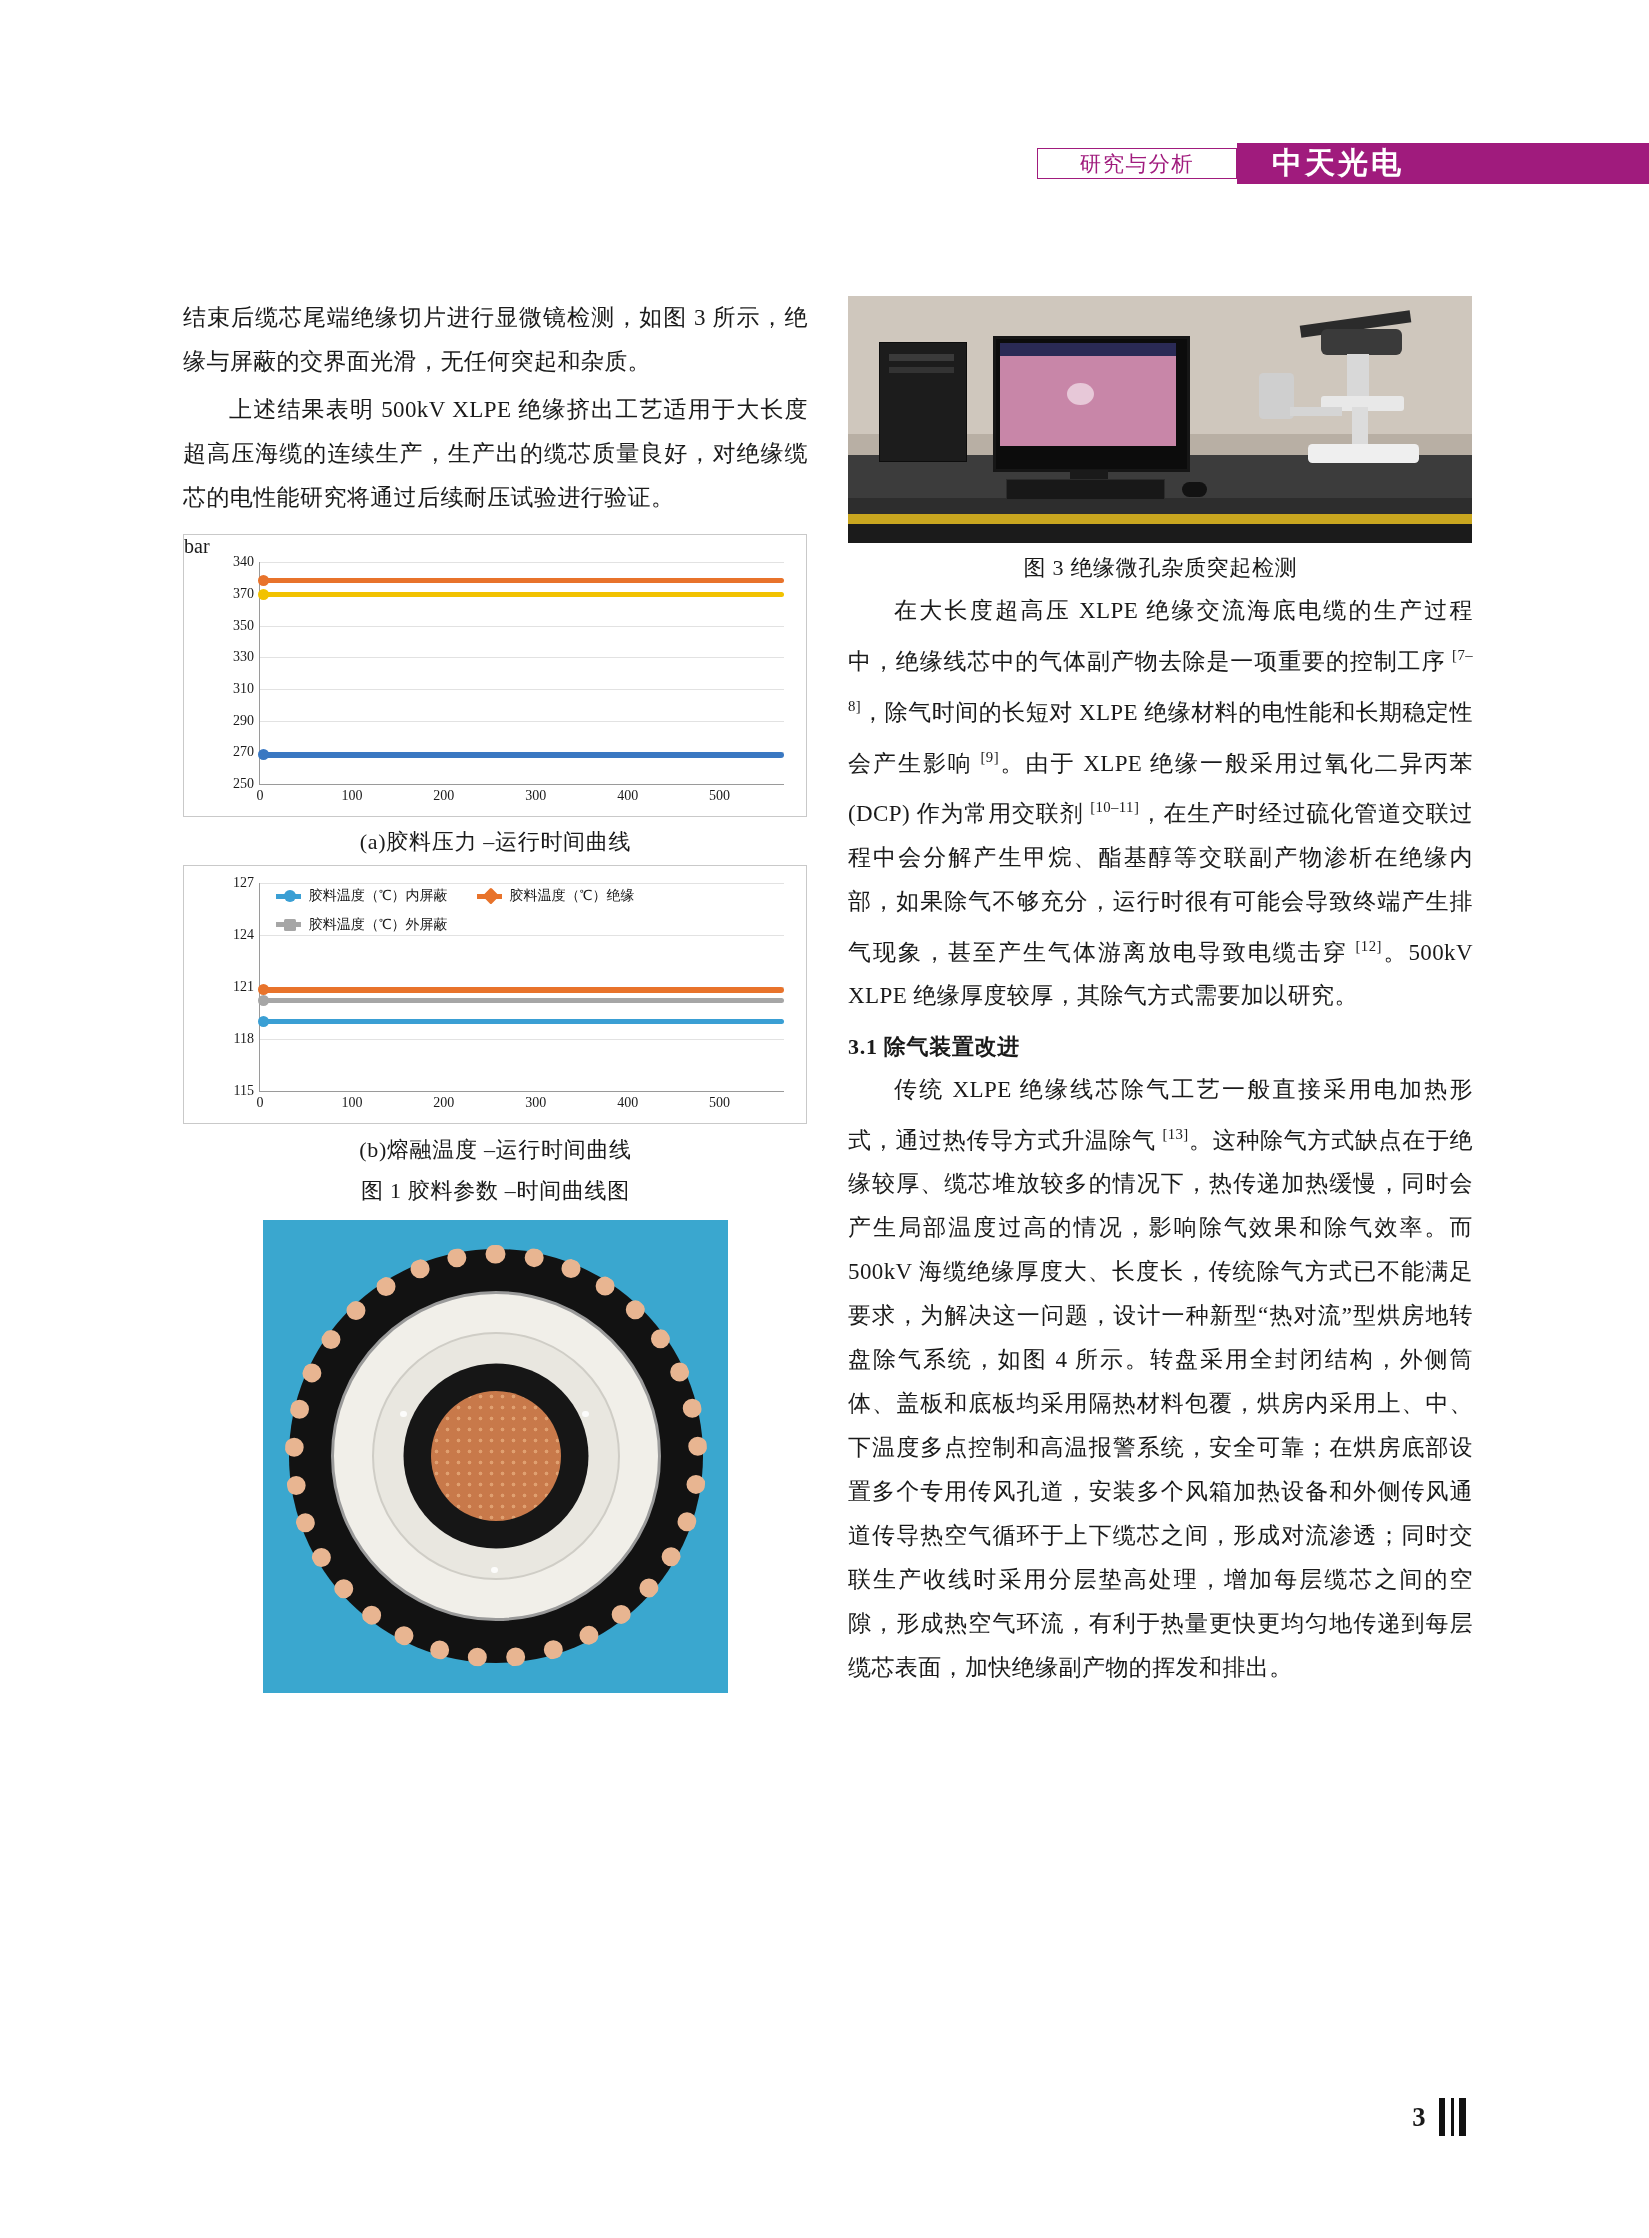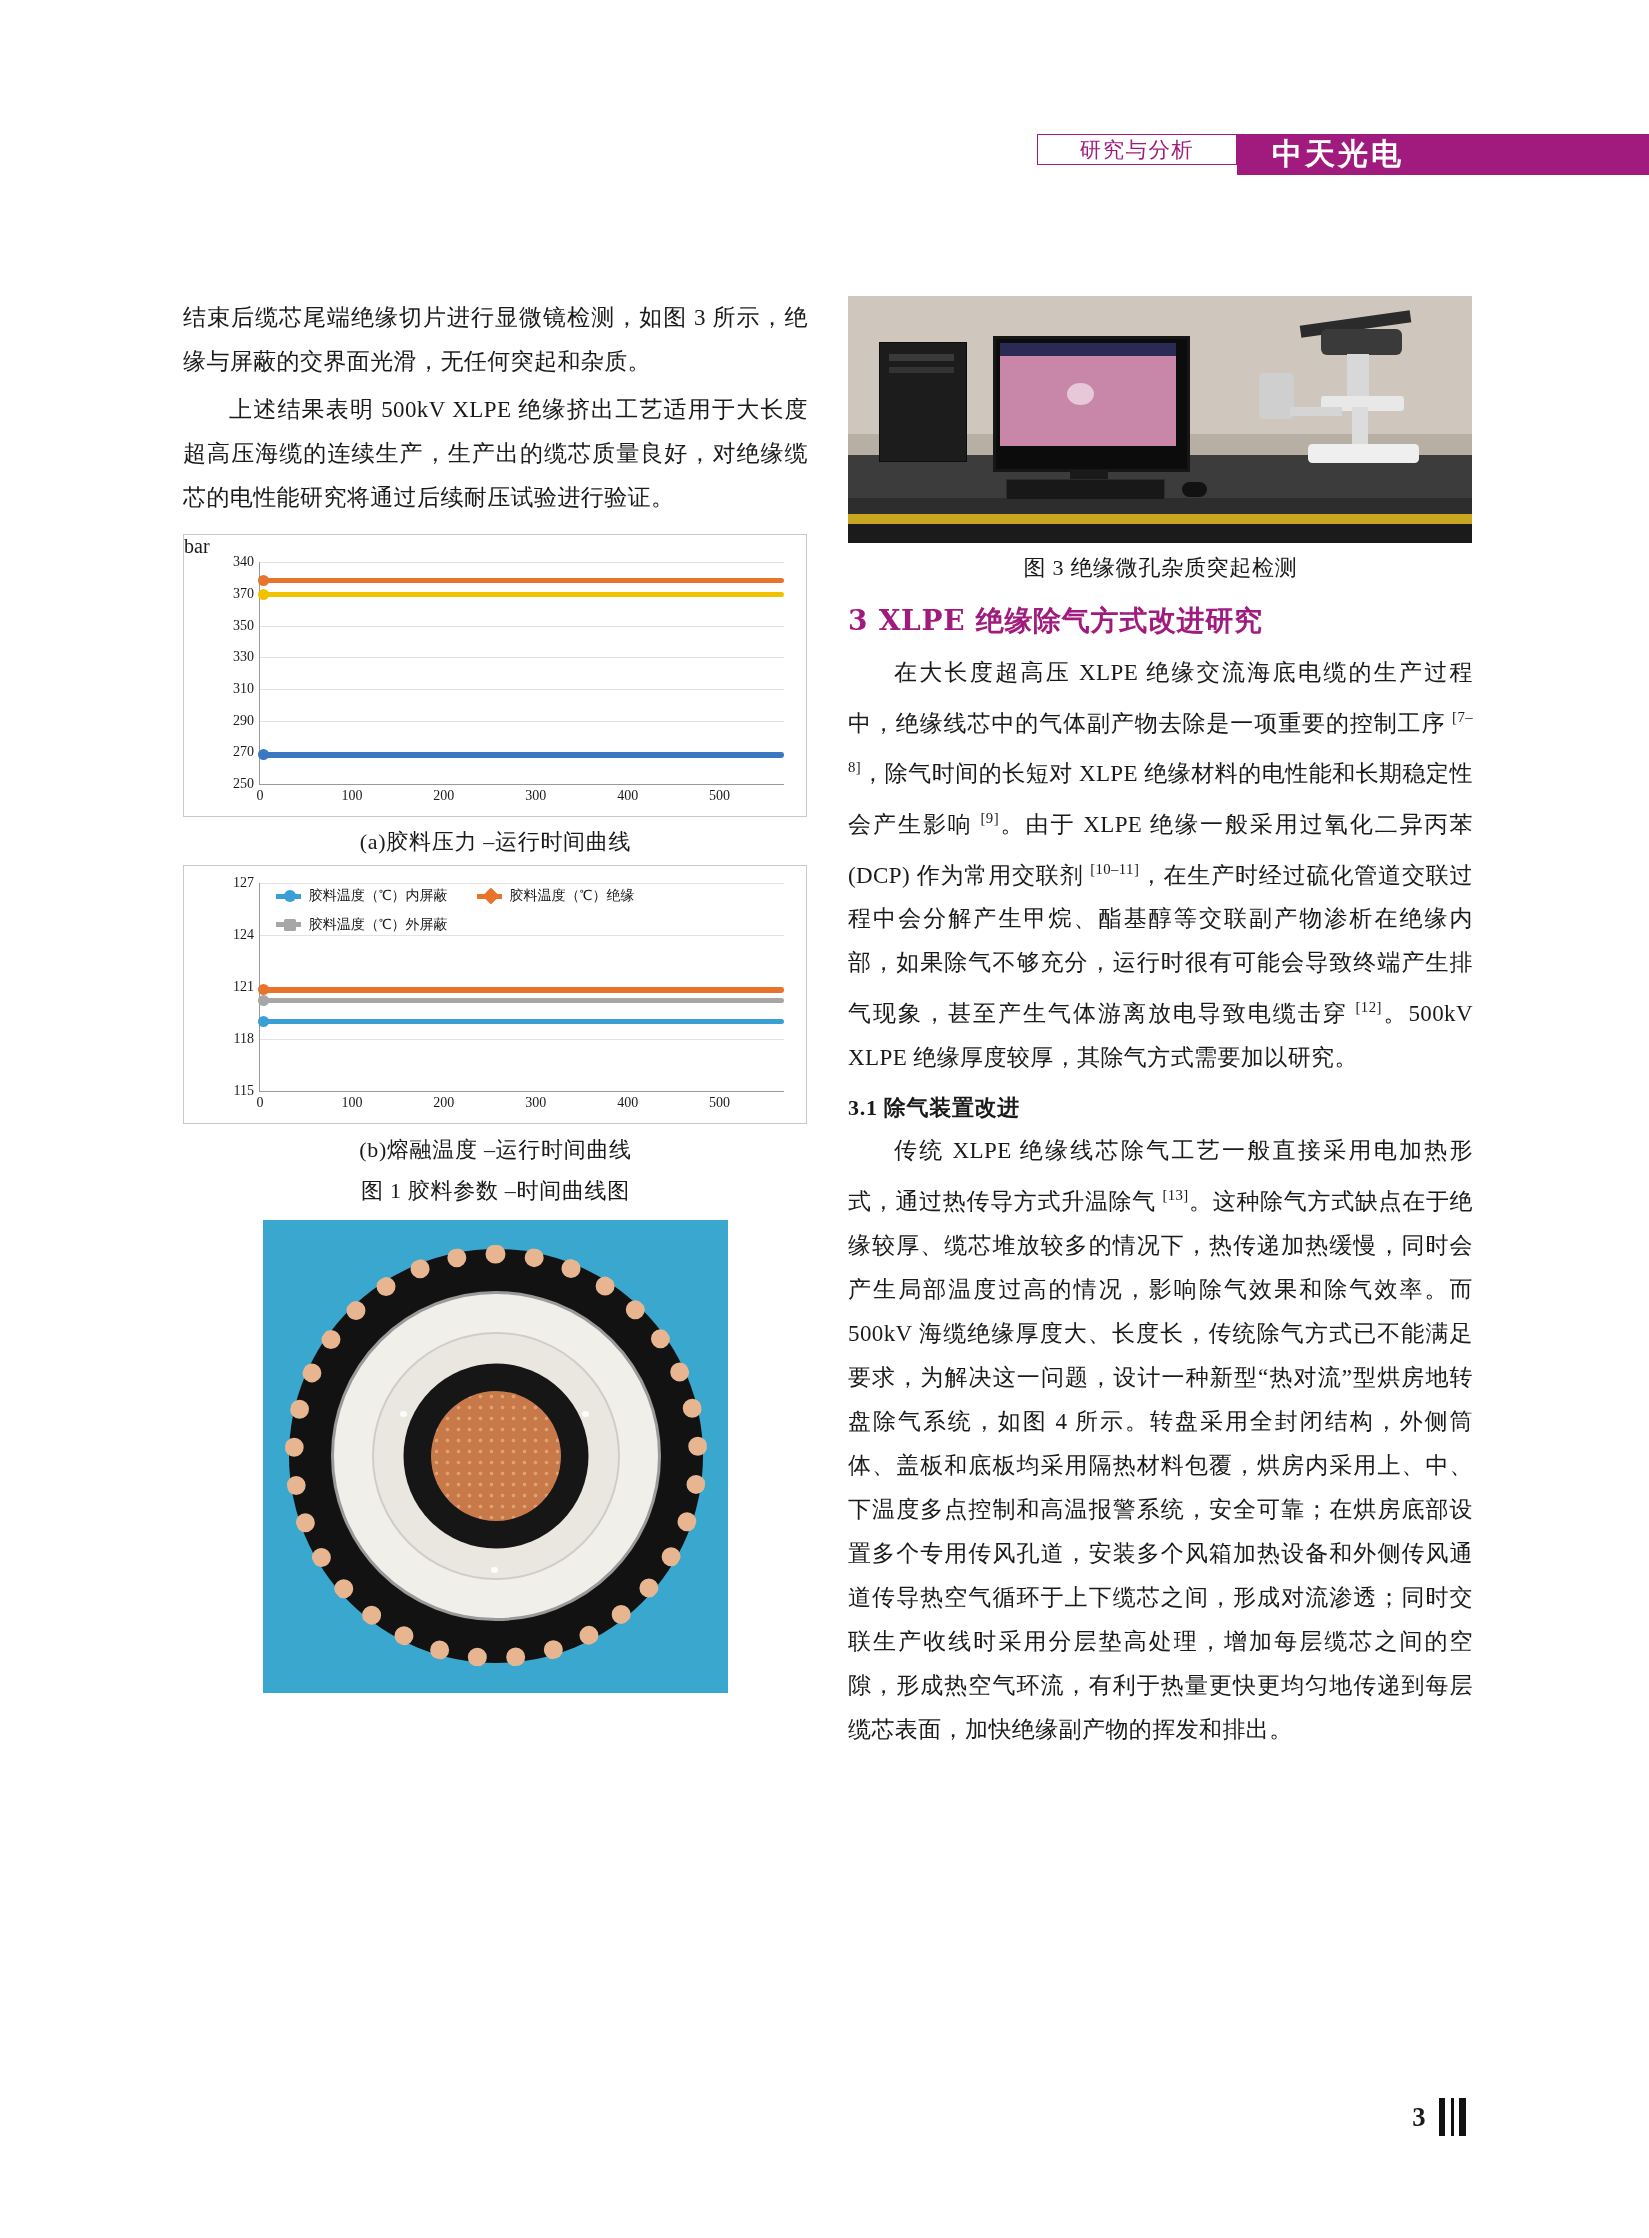--- a/index.html
+++ b/index.html
@@ -8,21 +8,21 @@
     background:#ffffff;
     font-family:"Liberation Serif", serif;
     color:#1a1a1a;
     position:relative;
     overflow:hidden;
   }
 
   
   .header {
     position:absolute; top:134px; left:1037px; width:612px; height:58px;
-    display:flex; align-items:flex-start;
+    display:flex; align-items:center;
   }
   .header-tag {
     width:198px; background:#ffffff; border:1.5px solid #a01b7d;
     display:flex; align-items:center; justify-content:center;
     color:#a01b7d; font-size:21.4px; letter-spacing:1.5px;
     font-family:"DejaVu Sans", sans-serif;
   }
   .header-brand {
     flex:1; background:#a01b7d; display:flex; align-items:center;
     padding-left:35px; color:#ffffff; font-size:30px; letter-spacing:3px;
@@ -302,21 +302,20 @@
     <div style="position:absolute; left:499px; top:58px; width:22px; height:44px; background:#d8d8d8;"></div>
     <div style="position:absolute; left:473px; top:100px; width:83px; height:14.8px; background:#e8e8e8; border-radius:3px;"></div>
     <div style="position:absolute; left:504px; top:111px; width:16.3px; height:40px; background:#dcdcdc;"></div>
     <div style="position:absolute; left:460px; top:148px; width:111px; height:19px; background:#efefef; border-radius:4.4px;"></div>
     <div style="position:absolute; left:411px; top:77px; width:35px; height:46px; background:#cfcfcf; border-radius:4.4px;"></div>
     <div style="position:absolute; left:442px; top:111px; width:52px; height:8.9px; background:#d5d5d5;"></div>
   </div>
 
   <div class="fig-caption">图 3  绝缘微孔杂质突起检测</div>
 
-  <h2 class="sec">3 XLPE 绝缘除气方式改进研究</h2>
 
   <p class="body indent"><span>在大长度超高压 XLPE 绝缘交流海底电缆的生产过程中，绝缘线芯中的气体副产物去除是一项重要的控制工序 </span><sup>[7–8]</sup><span>，除气时间的长短对 XLPE 绝缘材料的电性能和长期稳定性会产生影响 </span><sup>[9]</sup><span>。由于 XLPE 绝缘一般采用过氧化二异丙苯 (DCP) 作为常用交联剂 </span><sup>[10–11]</sup><span>，在生产时经过硫化管道交联过程中会分解产生甲烷、酯基醇等交联副产物渗析在绝缘内部，如果除气不够充分，运行时很有可能会导致终端产生排气现象，甚至产生气体游离放电导致电缆击穿 </span><sup>[12]</sup><span>。500kV XLPE 绝缘厚度较厚，其除气方式需要加以研究。</span></p>
 
   <h3 class="sub">3.1  除气装置改进</h3>
 
   <p class="body indent"><span>传统 XLPE 绝缘线芯除气工艺一般直接采用电加热形式，通过热传导方式升温除气 </span><sup>[13]</sup><span>。这种除气方式缺点在于绝缘较厚、缆芯堆放较多的情况下，热传递加热缓慢，同时会产生局部温度过高的情况，影响除气效果和除气效率。而 500kV 海缆绝缘厚度大、长度长，传统除气方式已不能满足要求，为解决这一问题，设计一种新型“热对流”型烘房地转盘除气系统，如图 4 所示。转盘采用全封闭结构，外侧筒体、盖板和底板均采用隔热材料包覆，烘房内采用上、中、下温度多点控制和高温报警系统，安全可靠；在烘房底部设置多个专用传风孔道，安装多个风箱加热设备和外侧传风通道传导热空气循环于上下缆芯之间，形成对流渗透；同时交联生产收线时采用分层垫高处理，增加每层缆芯之间的空隙，形成热空气环流，有利于热量更快更均匀地传递到每层缆芯表面，加快绝缘副产物的挥发和排出。</span></p>
 </div>
 
 <div class="pagenum">
   <span class="num">3</span>

